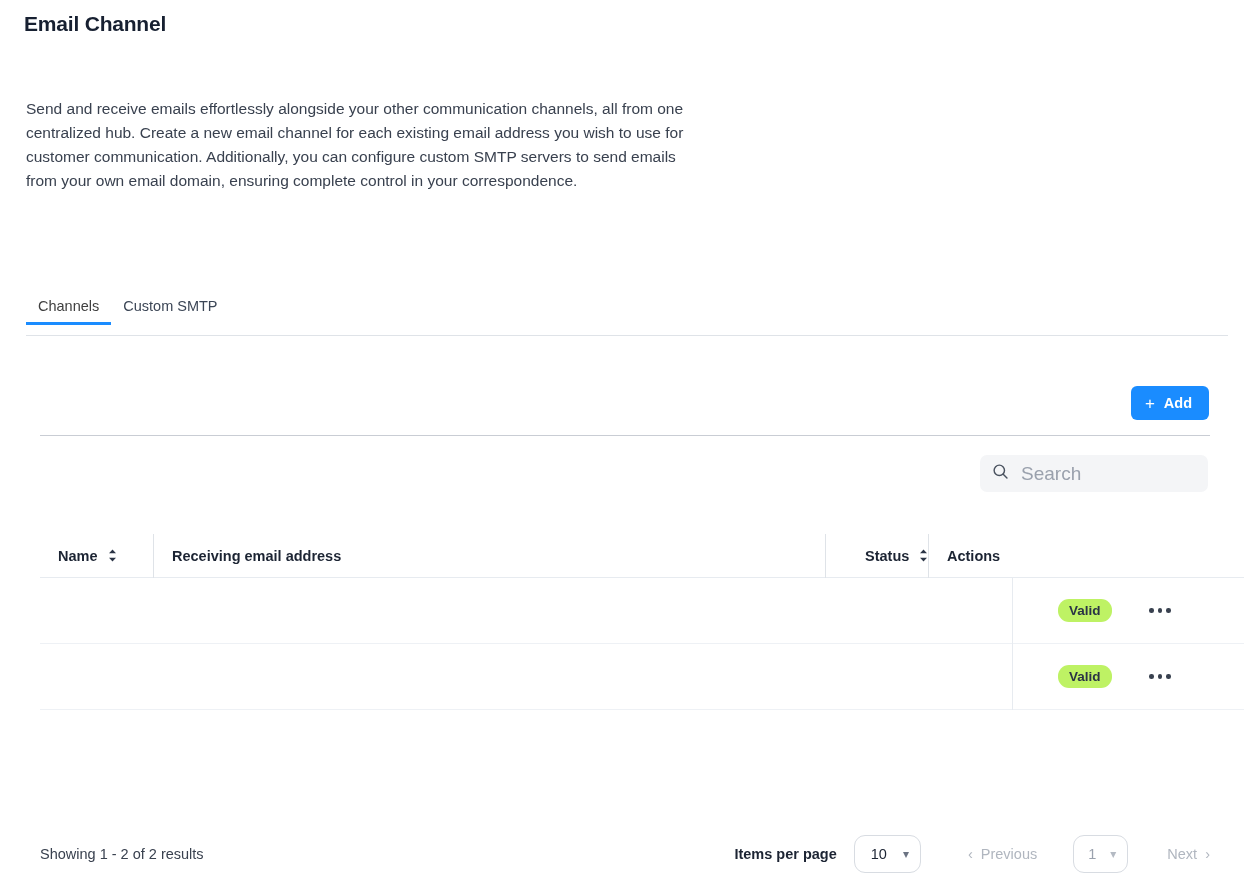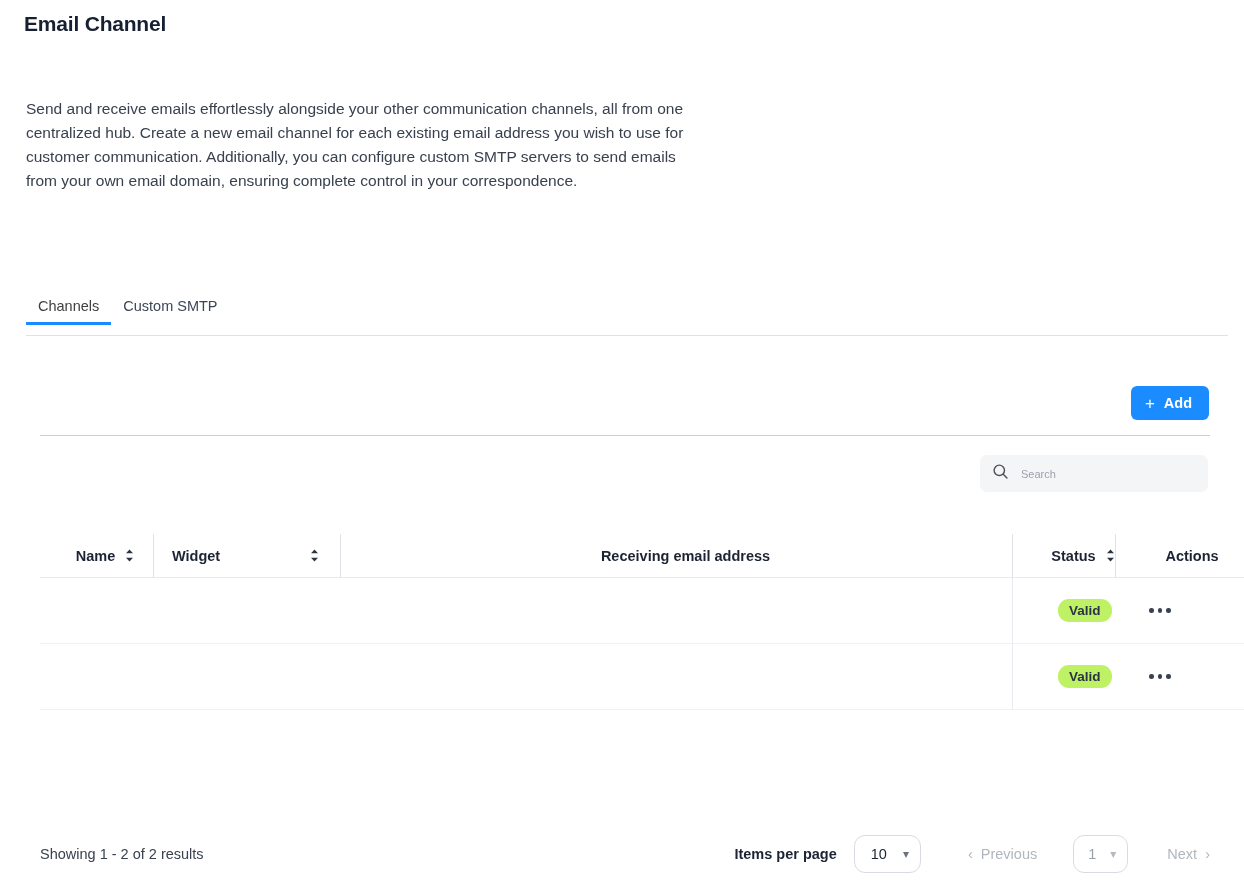--- a/index.html
+++ b/index.html
@@ -60,32 +60,32 @@
 
   
   .search-wrap {
     position: absolute; left: 980px; top: 455px;
     width: 228px; height: 37px;
     background: #f4f5f7; border-radius: 7px;
     display: flex; align-items: center; padding: 0 12px; gap: 10px;
   }
   .search-input {
     border: none; background: transparent; outline: none;
-    font-size: 11px; font-family: inherit; color: #39414f; width: 100%;
+    font-size: 19px; font-family: inherit; color: #39414f; width: 100%;
   }
   .search-input::placeholder { color: #9aa1ad; }
 
   
   .table { position: absolute; left: 40px; top: 534px; width: 1210px; }
   .thead {
     display: flex; align-items: center; height: 44px;
     border-bottom: 1px solid #e7ebf0;
     font-size: 14.5px; font-weight: 700; color: #1c2433;
   }
-  .th { display: flex; align-items: center; height: 44px; justify-content: center; }
+  .th { display: flex; align-items: center; height: 44px; }
   .th.sep { border-left: 1px solid #dfe3e8; }
   .th-label { padding-left: 18px; }
   .th .sorter { margin-left: 9px; display: inline-flex; cursor: pointer; }
 
   .c-name   { width: 113px; }
   .c-widget { width: 187px; }
   .c-email  { width: 672px; }
   .c-status { width: 103px; padding-left: 21px; }
   .c-action { width: 135px; }
 
@@ -193,29 +193,20 @@
     <div class="thead">
       <div class="th c-name">
         <span class="th-label">Name</span>
         <span class="sorter">
           <svg width="11" height="15" viewBox="0 0 11 15">
               <path d="M5.5 1.6 L9 5.2 H2 Z" fill="#2b3445"></path>
               <path d="M5.5 13.4 L9 9.8 H2 Z" fill="#2b3445"></path>
             </svg>
         </span>
       </div>
-      <div class="th c-widget sep">
-        <span class="th-label">Widget</span>
-        <span class="sorter" style="margin-left:auto;margin-right:20px">
-          <svg width="11" height="15" viewBox="0 0 11 15">
-              <path d="M5.5 1.6 L9 5.2 H2 Z" fill="#2b3445"></path>
-              <path d="M5.5 13.4 L9 9.8 H2 Z" fill="#2b3445"></path>
-            </svg>
-        </span>
-      </div>
       <div class="th c-email sep">
         <span class="th-label">Receiving email address</span>
       </div>
       <div class="th c-status sep">
         <span class="th-label">Status</span>
         <span class="sorter">
           <svg width="11" height="15" viewBox="0 0 11 15">
               <path d="M5.5 1.6 L9 5.2 H2 Z" fill="#2b3445"></path>
               <path d="M5.5 13.4 L9 9.8 H2 Z" fill="#2b3445"></path>
             </svg>

